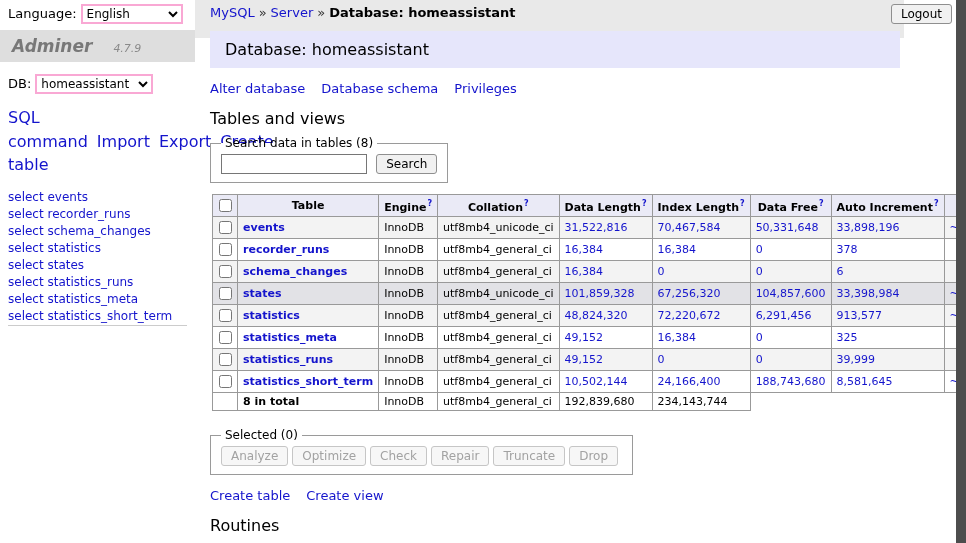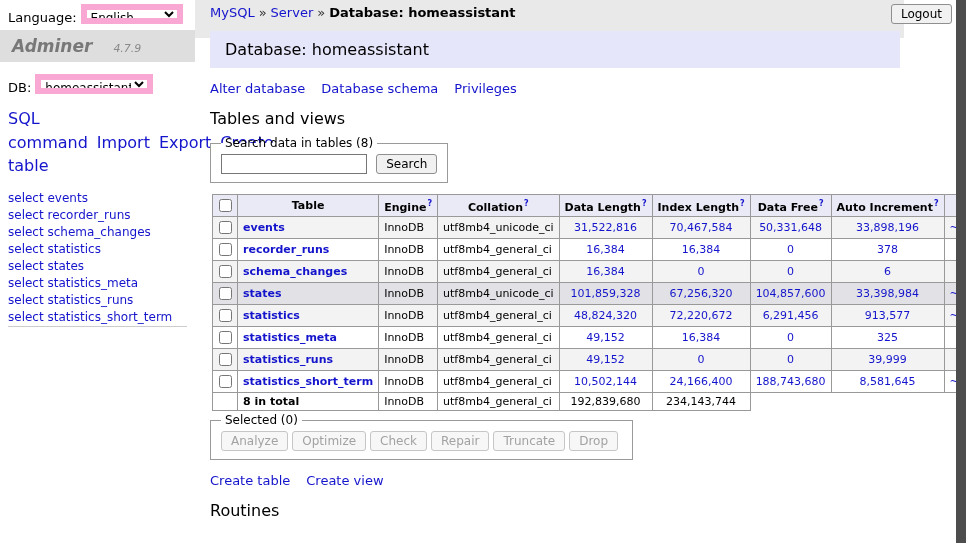--- a/index.html
+++ b/index.html
@@ -3,21 +3,21 @@
 <meta charset="utf-8">
 <style>
   *{box-sizing:border-box}
   html,body{margin:0;padding:0}
   body{
     width:966px;height:543px;position:relative;overflow:hidden;
     background:#fff;color:#000;
     font-family:"DejaVu Sans","Liberation Sans",sans-serif;font-size:13px;
   }
   a{color:var(--link,#1414cc);text-decoration:none;cursor:pointer}
-  select{font-family:inherit;font-size:12px;border:6px solid #f9a8d4;background:#fff;height:20px}
+  select{font-family:inherit;font-size:12px;border:2px solid #f9a8d4;background:#fff;height:20px}
   button{font-family:inherit;font-size:12px;padding:2px 9px;border:1px solid #8f8f8f;background:#f1f1f1;border-radius:3px;cursor:pointer;color:#000}
   button:disabled{color:#a2a2a2;border-color:#c6c6c6;background:#f7f7f7;cursor:default}
   input[type=text]{border:1px solid #767676;height:20px;font-size:12px;padding:1px 4px}
 
   
   #langbar{position:absolute;left:0;top:0;width:195px;height:26px;padding:4px 8px;background:#fff}
   #langbar select{width:102px;margin-left:4px}
   #breadcrumb{position:absolute;left:195px;top:0;right:62px;height:38px;background:var(--breadcrumb-bg,#e9e9e9);padding:5px 0 0 15px;font-size:13px}
   #breadcrumb .sep{color:#333;margin:0 4px}
   #breadcrumb .cur{font-weight:bold}
@@ -46,26 +46,26 @@
   #search-fs input{width:146px;vertical-align:middle}
   #search-fs button{margin-left:5px;vertical-align:middle}
 
   #tables{border-collapse:collapse;margin:11px 0 0 2px;font-size:11px}
   #tables th,#tables td{border:1px solid #999;padding:2px 5px;height:17px;white-space:nowrap;vertical-align:middle}
   #tables thead th{background:var(--table-header-bg,#eaeaf6);font-weight:bold;text-align:center}
   #tables tbody tr:nth-child(odd){background:var(--row-stripe-bg,#f3f3f3)}
   #tables tbody tr.hl{background:var(--row-highlight-bg,#e3e3e5)}
   #tables th.name{text-align:left}
   #tables tbody th.name a{font-weight:bold}
-  #tables td.n{text-align:center}
+  #tables td.n{text-align:left}
   #tables .c{text-align:center;width:22px;padding:1px 2px}
   #tables tfoot th,#tables tfoot td{background:#fff}
   sup.help{font-size:8px;color:var(--link,#1414cc);margin-left:1px}
 
-  #selected-fs{margin-top:2px}
+  #selected-fs{margin-top:17px}
   #selected-fs .btnrow button{margin-right:4px}
   #selected-fs .moverow{margin-top:8px;font-size:13px}
   #selected-fs .moverow select{width:120px;margin:0 6px 0 6px;vertical-align:middle}
   #selected-fs .moverow button{margin-right:4px;vertical-align:middle}
   #selected-fs .moverow label{margin-left:4px}
   #selected-fs input[type=checkbox]{vertical-align:middle}
 
   #scrollbar{position:absolute;right:0;top:0;width:10px;height:543px;background:var(--scrollbar,#4d4d4d)}
 </style>
 </head>
@@ -90,22 +90,22 @@
   </div>
   <p id="sidebar-actions">
     <a>SQL command</a><a>Import</a><a>Export</a><a>Create table</a>
   </p>
   <div id="tablelist">
     <a>select events</a>
     <a>select recorder_runs</a>
     <a>select schema_changes</a>
     <a>select statistics</a>
     <a>select states</a>
+    <a>select statistics_runs</a>
     <a>select statistics_meta</a>
-    <a>select statistics_runs</a>
     <a>select statistics_short_term</a>
   </div>
 </div>
 
 <div id="main">
   <h2>Database: homeassistant</h2>
 
   <p class="links">
     <a>Alter database</a><a>Database schema</a><a>Privileges</a>
   </p>

